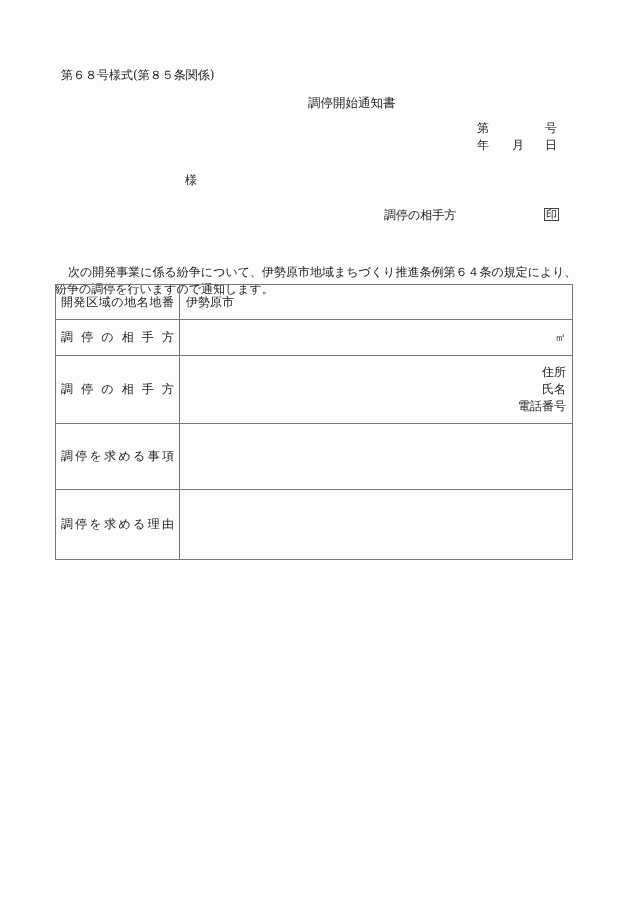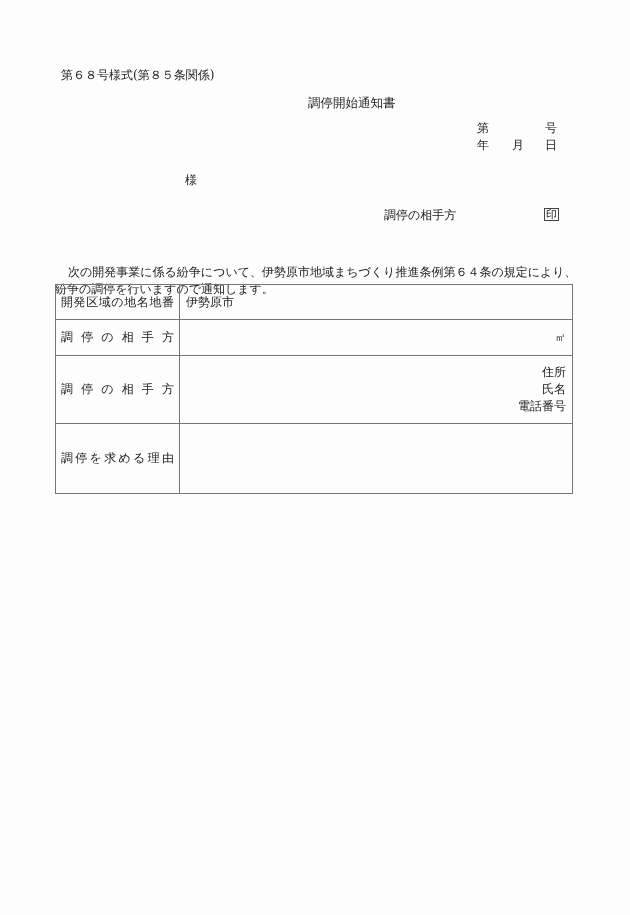--- a/index.html
+++ b/index.html
@@ -64,18 +64,22 @@
         </td>
   </tr>
   <tr style="height:68px">
     <td class="label">調停の相手方</td>
     <td class="val multi">
       <div>住所</div>
       <div>氏名</div>
       <div>電話番号</div>
     </td>
   </tr>
+  <tr style="height:66px">
+    <td class="label">調停を求める事項</td>
+    <td class="val"></td>
+  </tr>
   <tr style="height:70px">
     <td class="label">調停を求める理由</td>
     <td class="val"></td>
   </tr>
 </tbody>
   </table>
 
 </body></html>

